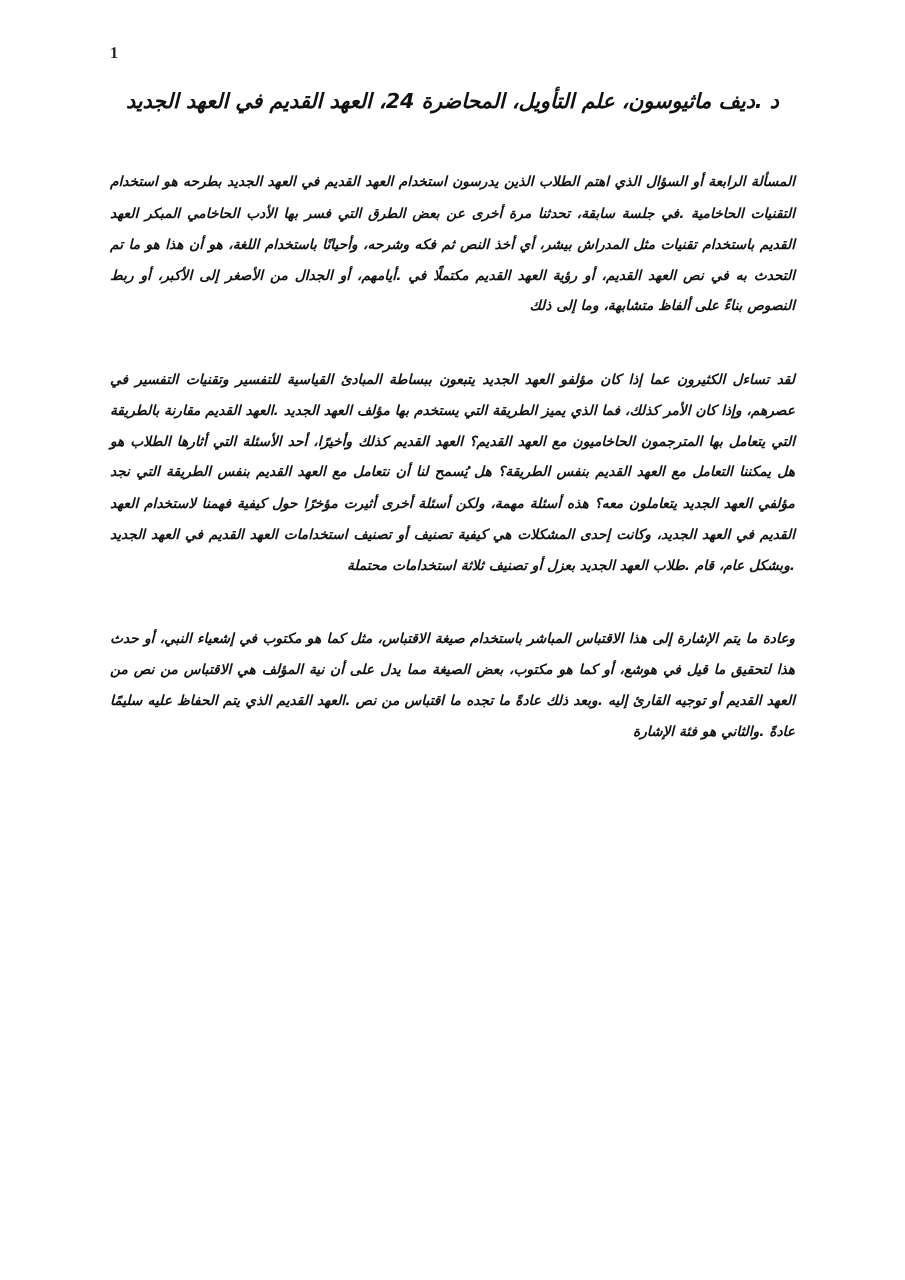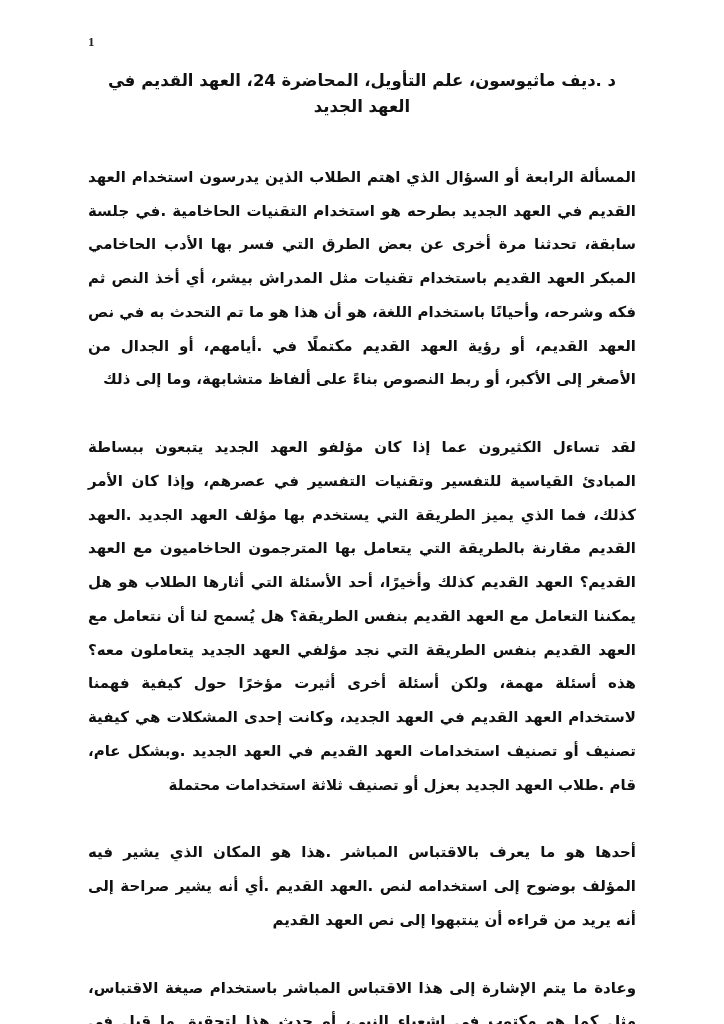--- a/index.html
+++ b/index.html
@@ -30,52 +30,53 @@
   .title-block {
     direction: rtl;
     text-align: center;
     margin-top: 18px;
   }
   .doc-title {
     font-size: 16.5px;
     font-weight: 700;
     line-height: 1.6;
     margin: 0;
+    font-style: italic;
   }
   .doc-copyright {
     font-size: 16px;
     font-weight: 700;
     line-height: 1.6;
     margin: 16px 0 0 0;
   }
   .body-text {
     direction: rtl;
     margin-top: 40px;
   }
   .body-text p {
-    font-size: 15px;
+    font-size: 11px;
     font-weight: 700;
     line-height: 2.25;
     text-align: justify;
     text-justify: inter-word;
     margin: 0 0 34px 0;
+    font-style: italic;
   }
 </style>
 </head>
 <body>
 
 <div class="page">
 
   <div class="page-number">1</div>
 
   <div class="title-block">
     <h1 class="doc-title">د .ديف ماثيوسون، علم التأويل، المحاضرة 24، العهد القديم في العهد الجديد</h1>
   </div>
 
   <div class="body-text">
     <p>المسألة الرابعة أو السؤال الذي اهتم الطلاب الذين يدرسون استخدام العهد القديم في العهد الجديد بطرحه هو استخدام التقنيات الحاخامية .في جلسة سابقة، تحدثنا مرة أخرى عن بعض الطرق التي فسر بها الأدب الحاخامي المبكر العهد القديم باستخدام تقنيات مثل المدراش بيشر، أي أخذ النص ثم فكه وشرحه، وأحيانًا باستخدام اللغة، هو أن هذا هو ما تم التحدث به في نص العهد القديم، أو رؤية العهد القديم مكتملًا في .أيامهم، أو الجدال من الأصغر إلى الأكبر، أو ربط النصوص بناءً على ألفاظ متشابهة، وما إلى ذلك</p>
     <p>لقد تساءل الكثيرون عما إذا كان مؤلفو العهد الجديد يتبعون ببساطة المبادئ القياسية للتفسير وتقنيات التفسير في عصرهم، وإذا كان الأمر كذلك، فما الذي يميز الطريقة التي يستخدم بها مؤلف العهد الجديد .العهد القديم مقارنة بالطريقة التي يتعامل بها المترجمون الحاخاميون مع العهد القديم؟ العهد القديم كذلك وأخيرًا، أحد الأسئلة التي أثارها الطلاب هو هل يمكننا التعامل مع العهد القديم بنفس الطريقة؟ هل يُسمح لنا أن نتعامل مع العهد القديم بنفس الطريقة التي نجد مؤلفي العهد الجديد يتعاملون معه؟ هذه أسئلة مهمة، ولكن أسئلة أخرى أثيرت مؤخرًا حول كيفية فهمنا لاستخدام العهد القديم في العهد الجديد، وكانت إحدى المشكلات هي كيفية تصنيف أو تصنيف استخدامات العهد القديم في العهد الجديد .وبشكل عام، قام .طلاب العهد الجديد بعزل أو تصنيف ثلاثة استخدامات محتملة</p>
-    <p>أحدها هو ما يعرف بالاقتباس المباشر .هذا هو المكان الذي يشير فيه المؤلف بوضوح إلى استخدامه لنص .العهد القديم .أي أنه يشير صراحة إلى أنه يريد من قراءه أن ينتبهوا إلى نص العهد القديم</p>
     <p>وعادة ما يتم الإشارة إلى هذا الاقتباس المباشر باستخدام صيغة الاقتباس، مثل كما هو مكتوب في إشعياء النبي، أو حدث هذا لتحقيق ما قيل في هوشع، أو كما هو مكتوب، بعض الصيغة مما يدل على أن نية المؤلف هي الاقتباس من نص من العهد القديم أو توجيه القارئ إليه .وبعد ذلك عادةً ما تجده ما اقتباس من نص .العهد القديم الذي يتم الحفاظ عليه سليمًا عادةً .والثاني هو فئة الإشارة</p>
 
   </div>
 
 </div>
 
 </body></html>

